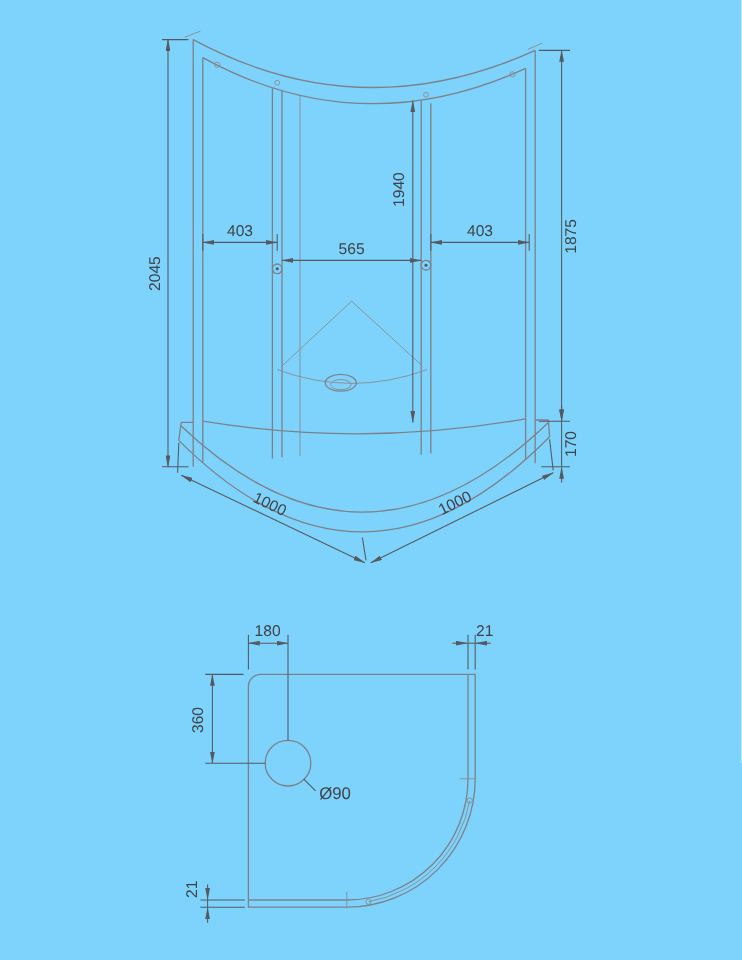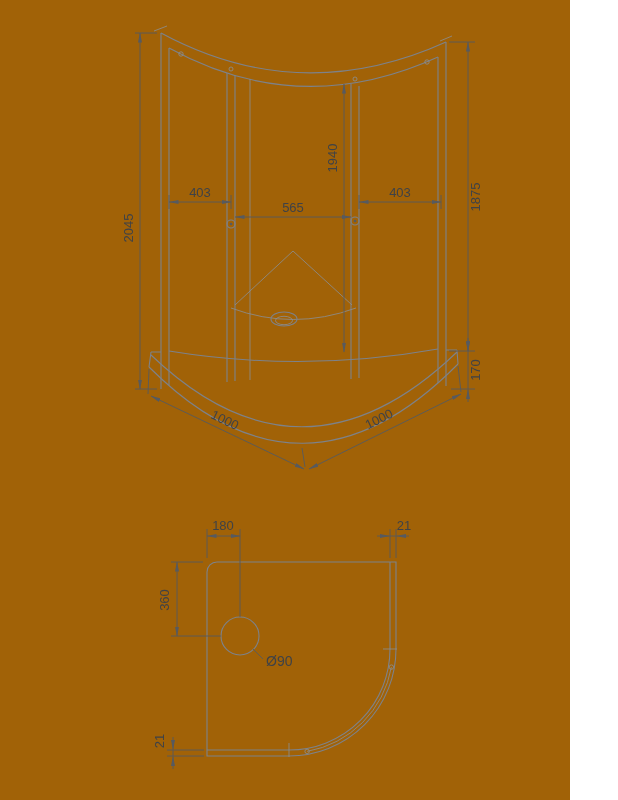--- a/index.html
+++ b/index.html
@@ -1,16 +1,16 @@
 <!DOCTYPE html>
 <html><head>
 <meta charset="utf-8">
 <style>
   html,body{margin:0;padding:0;background:#fff;}
-  .canvas{position:relative;width:570px;height:800px;background:#a16207;overflow:hidden;
+  .canvas{position:relative;width:618px;height:800px;background:#7dd3fc;overflow:hidden;
           font-family:"Liberation Sans", sans-serif;}
   svg{position:absolute;left:0;top:0;}
   .geo{stroke:#7d828a;stroke-width:1.1;fill:none;}
   .geothin{stroke:#8a8f95;stroke-width:0.8;fill:none;}
   .dim{stroke:#565a60;stroke-width:0.9;fill:none;}
   .dimtext{font-family:"Liberation Sans", sans-serif;font-size:13px;fill:#3f4247;}
   .dimtext-lg{font-family:"Liberation Sans", sans-serif;font-size:14px;fill:#3f4247;}
 </style>
 </head>
 <body>

